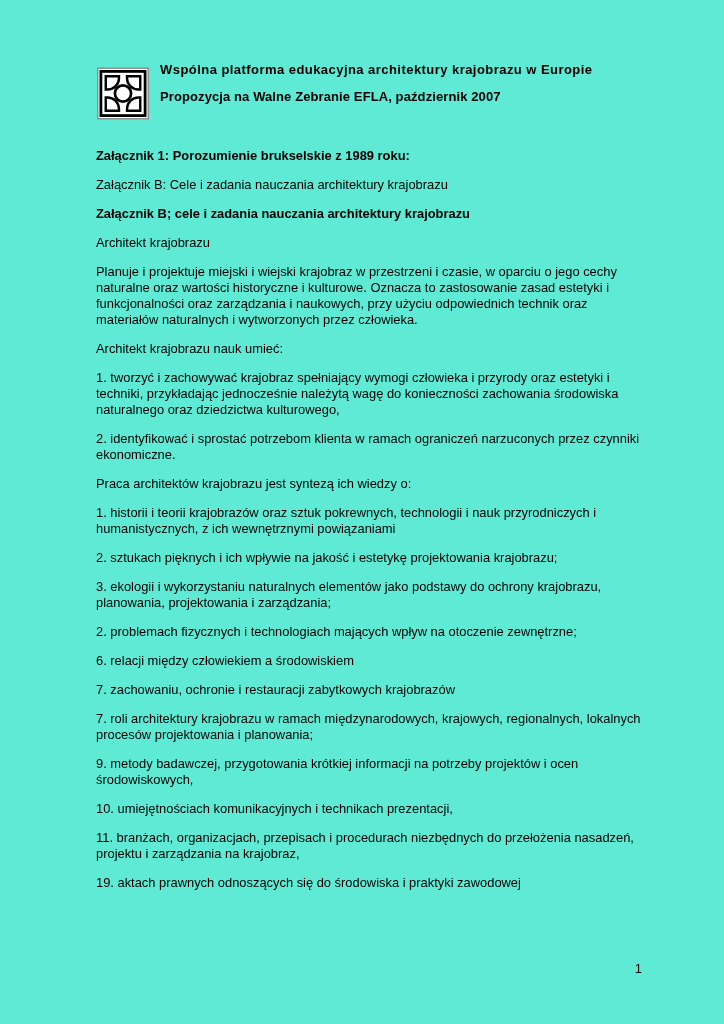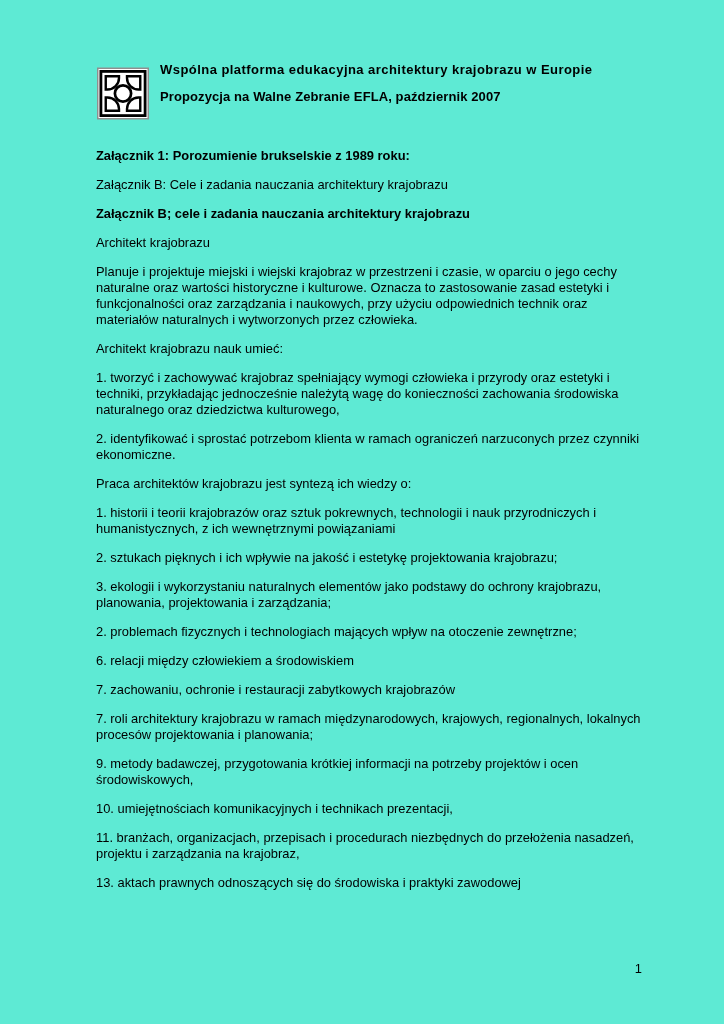--- a/index.html
+++ b/index.html
@@ -112,20 +112,20 @@
       <p class="para">2. problemach fizycznych i technologiach mających wpływ na otoczenie zewnętrzne;</p>
       <p class="para">6. relacji między człowiekiem a środowiskiem</p>
       <p class="para">7. zachowaniu, ochronie i restauracji zabytkowych krajobrazów</p>
       <p class="para">7. roli architektury krajobrazu w ramach międzynarodowych, krajowych, regionalnych, lokalnych
 procesów projektowania i planowania;</p>
       <p class="para">9. metody badawczej, przygotowania krótkiej informacji na potrzeby projektów i ocen
 środowiskowych,</p>
       <p class="para">10. umiejętnościach komunikacyjnych i technikach prezentacji,</p>
       <p class="para">11. branżach, organizacjach, przepisach i procedurach niezbędnych do przełożenia nasadzeń,
 projektu i zarządzania na krajobraz,</p>
-      <p class="para">13. aktach prawnych odnoszących się do środowiska i praktyki zawodowej</p>
+      <p class="para">19. aktach prawnych odnoszących się do środowiska i praktyki zawodowej</p>
     </main>
 
   <footer class="footer">
     <span>1</span>
   </footer>
 
 </div>
 
 </body></html>

